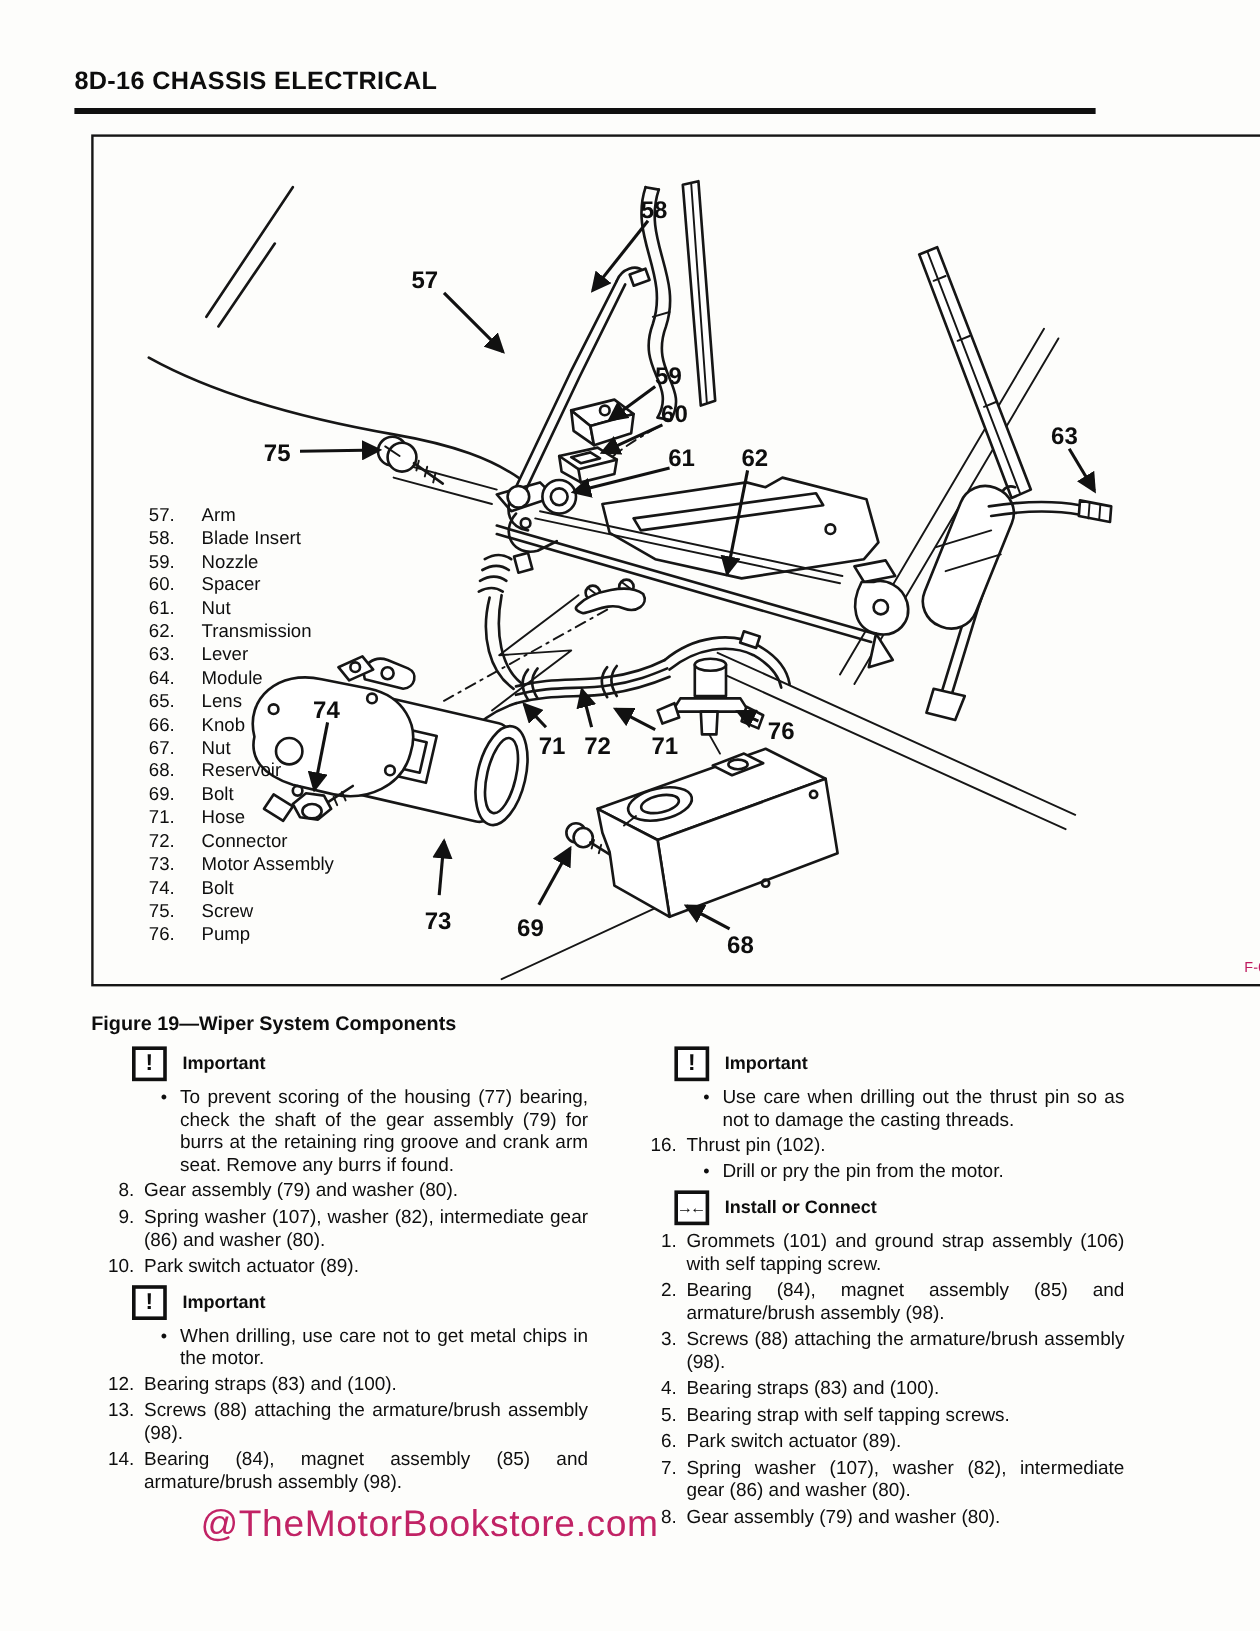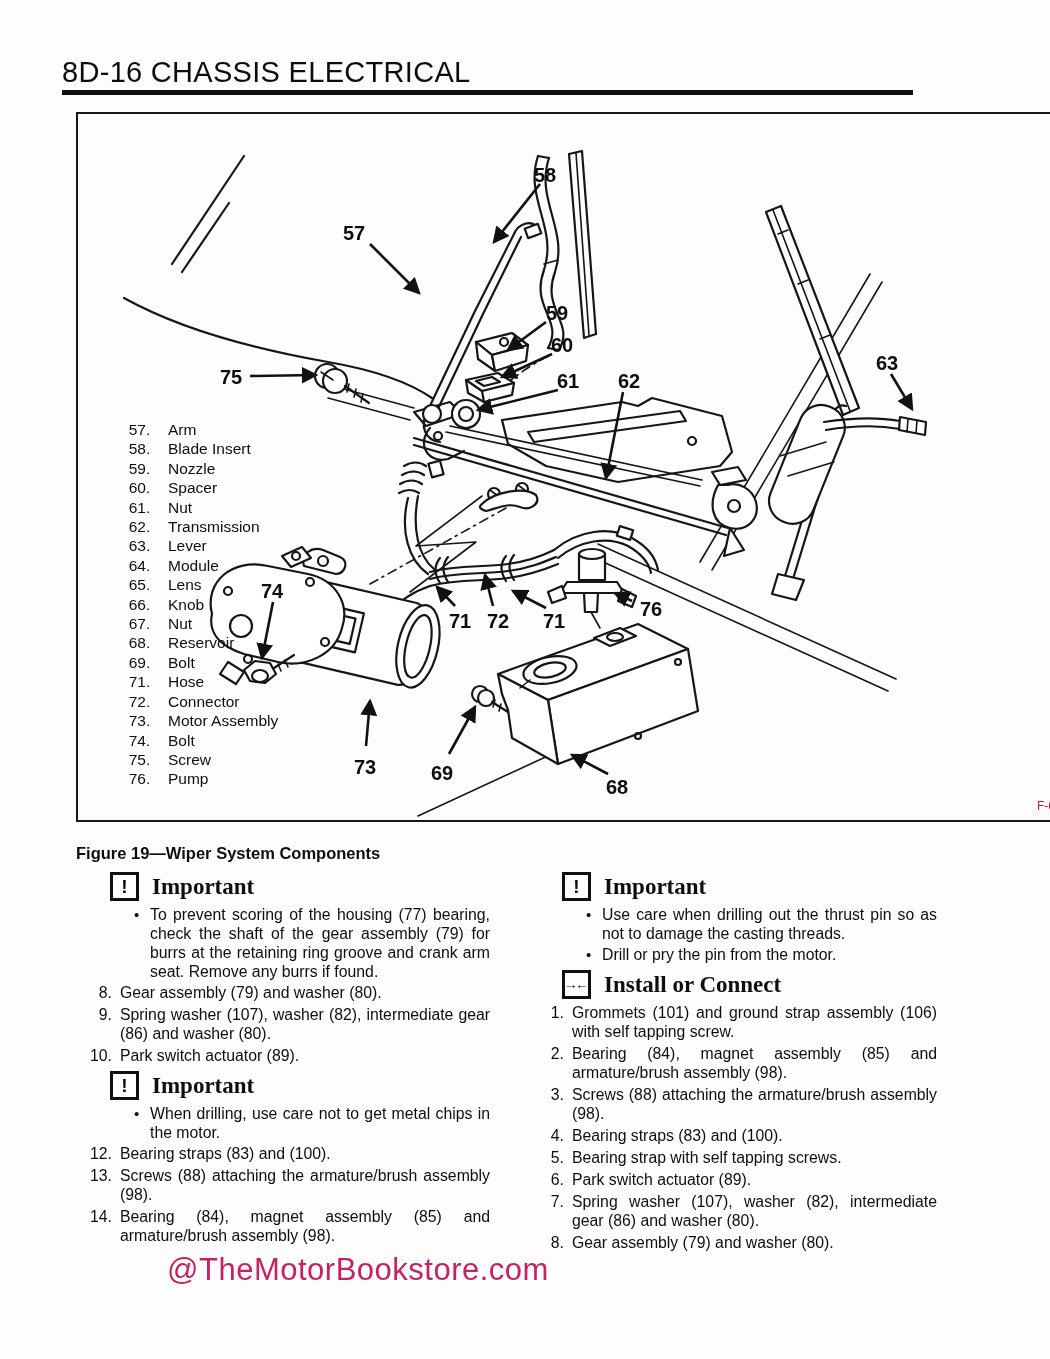--- a/index.html
+++ b/index.html
@@ -4,21 +4,21 @@
 <style>
   html,body{margin:0;padding:0;}
   body{
     width:1050px;height:1359px;position:relative;overflow:hidden;
     background:#fdfdfb;color:#111;
     font-family:"Liberation Sans", sans-serif;
     -webkit-font-smoothing:antialiased;
   }
   .page-title{
     position:absolute;left:62px;top:56px;margin:0;
-    font-size:29px;font-weight:400;letter-spacing:.3px;color:#0d0d0d;
+    font-size:21px;font-weight:700;letter-spacing:.3px;color:#0d0d0d;
   }
   .title-rule{
     position:absolute;left:62px;top:90px;width:851px;height:5px;background:#0f0f0f;
   }
   
   .figure-box{
     position:absolute;left:76px;top:112px;width:1016px;height:710px;
     border:2px solid #161616;background:#fdfdfb;box-sizing:border-box;
   }
   .figure-box svg{position:absolute;left:0;top:0;}
@@ -26,21 +26,21 @@
   .fw{fill:#fff;}
   .thin{stroke-width:1.6;}
   .dashdot{stroke-dasharray:9 5 2 5;stroke-width:1.6;}
   .arrow{stroke:#111;stroke-width:2.6;fill:none;marker-end:url(#ah);}
   .co{font-family:"Liberation Sans",sans-serif;font-size:20px;font-weight:700;fill:#0e0e0e;text-anchor:middle;}
   .parts-list{
     position:absolute;left:46px;top:306px;width:200px;
     font-size:15.5px;line-height:19.4px;color:#0e0e0e;
   }
   .plist-row{display:flex;}
-  .plist-num{flex:0 0 31px;text-align:center;margin-right:13px;}
+  .plist-num{flex:0 0 31px;text-align:left;margin-right:13px;}
   .plist-label{white-space:nowrap;}
   .fig-code{
     position:absolute;right:15px;bottom:7px;font-size:12px;color:#be185d;
   }
   .fig-caption{
     position:absolute;left:76px;top:844px;width:856px;text-align:left;
     font-size:16.5px;font-weight:700;color:#0d0d0d;
   }
   
   .columns{
@@ -50,21 +50,21 @@
   }
   .proc-header{display:flex;align-items:center;gap:13px;height:30px;margin:0 0 4px 24px;}
   .proc-header + .proc-header, .proc-item + .proc-header, .proc-bullet + .proc-header{margin-top:5px;}
   .proc-icon{
     width:29px;height:29px;border:3.5px solid #101010;box-sizing:border-box;
     display:flex;align-items:center;justify-content:center;
     font-weight:700;flex:0 0 auto;background:#fff;
   }
   .proc-icon.important{font-size:19px;}
   .proc-icon.install{font-size:13.5px;letter-spacing:-2.5px;padding-right:3px;}
-  .proc-header-label{font-weight:700;font-size:23px;font-family:Liberation Serif, serif;}
+  .proc-header-label{font-weight:700;font-size:15px;}
   .proc-bullet{display:flex;margin:0 0 2px 48px;}
   .bullet-mark{flex:0 0 16px;font-size:15px;}
   .bullet-text{flex:1;text-align:justify;}
   .proc-item{display:flex;margin:0 0 3px 0;}
   .item-num{flex:0 0 26px;text-align:right;margin-right:8px;}
   .item-text{flex:1;text-align:justify;}
   
   .watermark{
     position:absolute;left:167px;top:1252px;z-index:1;
     font-size:31px;letter-spacing:.5px;color:#be185d;opacity:.95;
@@ -457,20 +457,24 @@
     </section>
   <section class="col">
       <div class="proc-header">
         <span class="proc-icon important">!</span>
         <span class="proc-header-label">Important</span>
       </div>
       <div class="proc-bullet">
         <span class="bullet-mark">•</span>
         <span class="bullet-text">Use care when drilling out the thrust pin so as not to damage the casting threads.</span>
       </div>
+      <div class="proc-item">
+        <span class="item-num">16.</span>
+        <span class="item-text">Thrust pin (102).</span>
+      </div>
       <div class="proc-bullet">
         <span class="bullet-mark">•</span>
         <span class="bullet-text">Drill or pry the pin from the motor.</span>
       </div>
       <div class="proc-header">
         <span class="proc-icon install">→←</span>
         <span class="proc-header-label">Install or Connect</span>
       </div>
       <div class="proc-item">
         <span class="item-num">1.</span>

